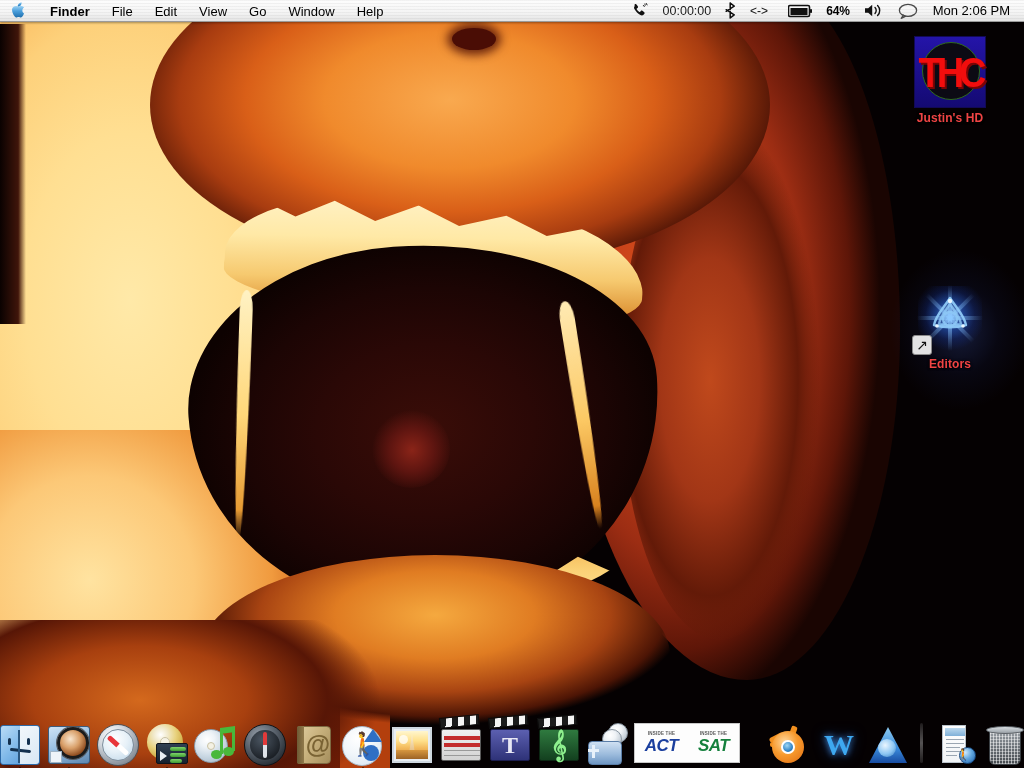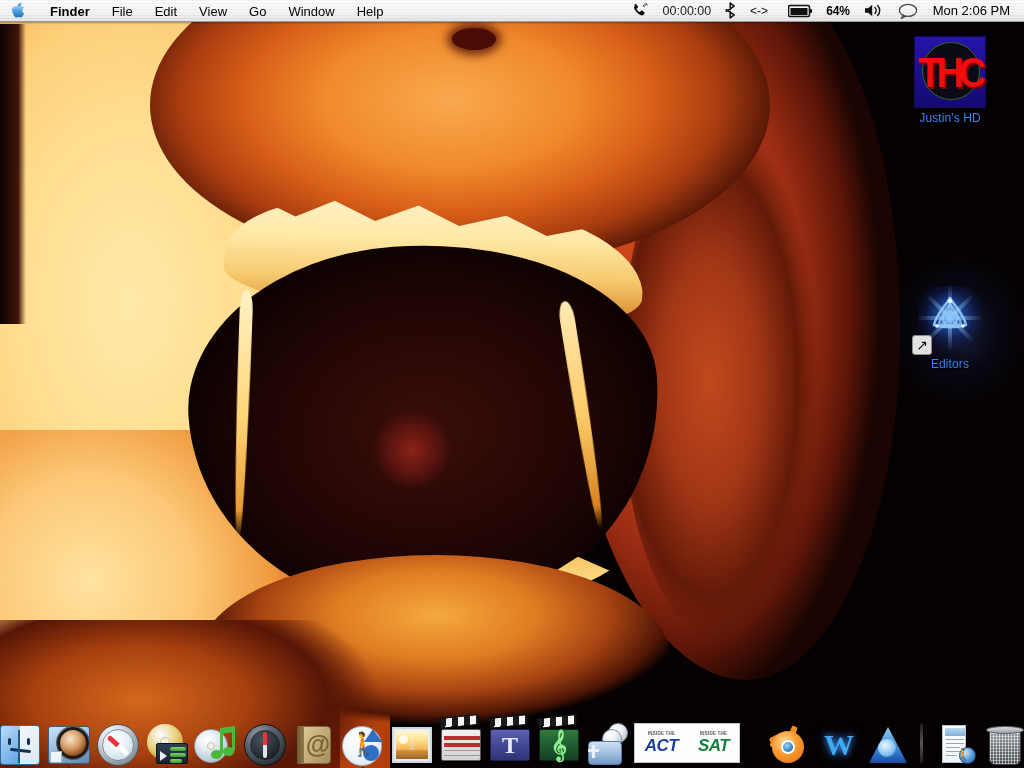--- a/index.html
+++ b/index.html
@@ -148,21 +148,21 @@
   #clock { font-size: 13px; padding: 0 6px 0 8px; white-space: nowrap; }
   #battery-pct { font-size: 12px; font-weight: bold; letter-spacing: -0.2px; }
 
   
   .desktop-icon {
     position: absolute; width: 128px; text-align: center; cursor: default;
     display: flex; flex-direction: column; align-items: center;
   }
   .di-img { position: relative; width: 72px; height: 72px; }
   .di-label {
-    margin-top: 3px; font-size: 12px; color: #3b82f6; font-weight: normal;
+    margin-top: 3px; font-size: 12px; color: #ef4444; font-weight: bold;
     text-shadow: 0 1px 2px rgba(0,0,0,0.95), 0 0 3px rgba(0,0,0,0.9);
     white-space: nowrap; letter-spacing: 0.1px;
   }
   
   #icon-justins-hd .di-img {
     background: linear-gradient(180deg,#2414a8 0%, #140a72 100%);
     border: 1px solid #120a55;
     padding-left: 39px;
   }
   .thc-circle {

